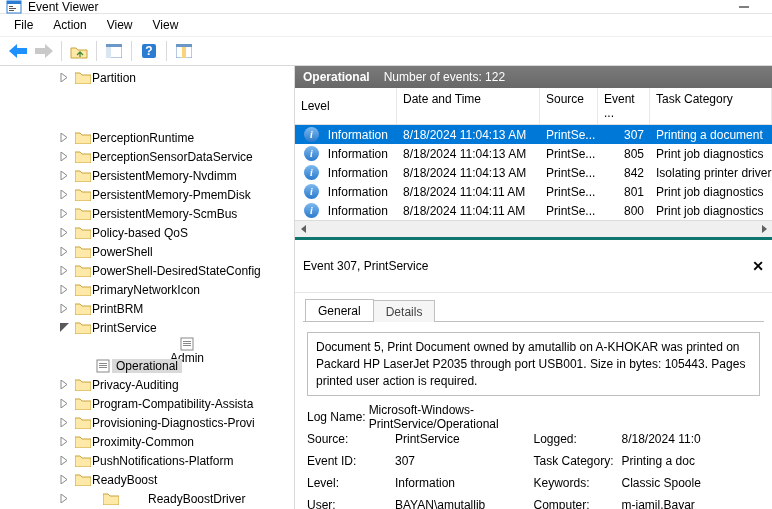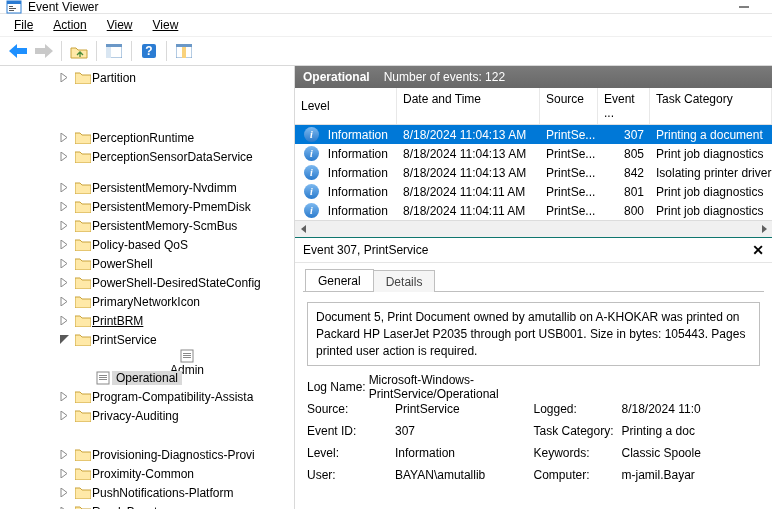--- a/index.html
+++ b/index.html
@@ -2,51 +2,51 @@
 <html><head>
 <meta charset="utf-8">
 <style>
 * { box-sizing: border-box; margin: 0; padding: 0; font-family: "Segoe UI", Tahoma, sans-serif; font-size: 12px; }
 body { background: #fff; width: 772px; height: 509px; overflow: hidden; display: flex; flex-direction: column; }
 .titlebar { height: 14px; display: flex; align-items: center; padding: 0 6px; border-bottom: 1px solid #e5e5e5; }
 .titlebar .icon { width: 16px; height: 16px; margin-right: 6px; }
 .win-btns { margin-left: auto; display: flex; }
 .win-btn { width: 45px; height: 28px; display: flex; align-items: center; justify-content: center; }
 .menubar { height: 22px; display: flex; align-items: center; padding: 0 4px; }
-.menubar span { padding: 2px 10px; text-decoration: underline; }
+.menubar span { padding: 2px 10px; }
 .toolbar { height: 30px; display: flex; align-items: center; padding: 0 6px; gap: 2px; border-bottom: 1px solid #d9d9d9; border-top: 1px solid #f0f0f0; }
 .tb-btn { width: 24px; height: 24px; display: flex; align-items: center; justify-content: center; }
 .tb-sep { width: 1px; height: 20px; background: #d9d9d9; margin: 0 3px; }
 .main { flex: 1; display: flex; overflow: hidden; }
 .tree { width: 294px; overflow: hidden; padding: 2px 0 2px 2px; }
 .tree-row { height: 19px; display: flex; align-items: center; white-space: nowrap; }
 .tree-row .exp { width: 14px; text-align: center; color: #666; }
 .tree-row .fold { width: 18px; display: flex; align-items: center; justify-content: center; }
 .tree-row .leaf { width: 18px; display: flex; align-items: center; justify-content: center; }
 .tree-row.sel > .label { background: #d9d9d9; padding: 0 4px; }
 .right { flex: 1; display: flex; flex-direction: column; border-left: 1px solid #d9d9d9; overflow: hidden; }
 .hdr-bar { display: flex; align-items: center; font-size: 12.5px; background: linear-gradient(#7a7a7a,#686868); color: #fff; padding: 4px 8px; }
 .hdr-bar b { font-weight: 600; margin-right: 14px; }
-.list { border-bottom: 1px solid #0f766e; }
+.list { border-bottom: 3px solid #0f766e; }
 .list-head { display: flex; background: #fff; border-bottom: 1px solid #e0e0e0; }
 .list-head span { padding: 4px 6px; border-right: 1px solid #e8e8e8; }
 .list-body { }
 .list-row { display: flex; align-items: center; height: 19px; }
 .list-row.sel { background: #0078d7; color: #fff; }
 .list-row span { padding: 0 6px; overflow: hidden; white-space: nowrap; }
 .info-icon { width: 15px; height: 15px; border-radius: 50%; background: linear-gradient(#7db9f0,#2a7acc); display: flex; align-items: center; justify-content: center; color: #fff; font-size: 10px; font-weight: bold; margin-left: 3px; margin-right: 3px; font-style: italic; font-family: Georgia, serif; }
 .col-lvl { width: 102px; display: flex; align-items: center; }
 .col-dt { width: 143px; }
 .col-src { width: 58px; }
 .col-eid { width: 52px; text-align: right; }
 .col-tc { flex: 1; }
 .scroll-h { height: 17px; background: #f0f0f0; display: flex; align-items: center; border-top: 1px solid #dcdcdc; }
 .scroll-h .arrow { width: 17px; height: 17px; display: flex; align-items: center; justify-content: center; }
 .scroll-h .track { flex: 1; }
-.det-hdr { display: flex; align-items: center; padding: 4px 8px; background: #fff; border-bottom: 1px solid #e5e5e5; }
+.det-hdr { display: flex; align-items: center; padding: 18px 8px; background: #fff; border-bottom: 1px solid #e5e5e5; }
 .det-hdr .close { margin-left: auto; font-weight: bold; font-size: 14px; }
 .tabs { display: flex; padding: 6px 8px 0 10px; }
 .tab { padding: 4px 12px 3px; border: 1px solid #bfbfbf; border-bottom: none; background: #fff; margin-right: -1px; position: relative; }
 .tab.active { z-index: 2; }
 .tab:not(.active) { background: #f5f5f5; top: 1px; color: #444; }
 .tab-underline { height: 1px; background: #bfbfbf; margin: 0 8px; }
 .det-body { padding: 10px 12px 6px; position: relative; flex: 1; overflow: hidden; }
 .msgbox { border: 1px solid #bfbfbf; padding: 6px 8px; margin-bottom: 10px; line-height: 1.4; }
 .props { display: flex; }
 .props-col { flex: 1; }
@@ -161,21 +161,21 @@
             <path d="M1 0 L7 4.5 L1 9 Z" fill="none" stroke="#888"></path>
           </svg>
         </span>
         <span class="fold">
           <svg width="16" height="13">
             <path d="M0 2 h5 l2 2 h9 v9 h-16 z" fill="#ffe9a8" stroke="#caa33a"></path>
           </svg>
         </span>
         <span class="label">PerceptionSensorDataService</span>
       </div>
-      <div class="tree-row" style="padding-left: 58px; margin-top: 12px;">
+      <div class="tree-row" style="padding-left: 58px;">
         <span class="exp">
           <svg width="8" height="9">
             <path d="M1 0 L7 4.5 L1 9 Z" fill="none" stroke="#888"></path>
           </svg>
         </span>
         <span class="fold">
           <svg width="16" height="13">
             <path d="M0 2 h5 l2 2 h9 v9 h-16 z" fill="#ffe9a8" stroke="#caa33a"></path>
           </svg>
         </span>
@@ -252,21 +252,21 @@
             <path d="M1 0 L7 4.5 L1 9 Z" fill="none" stroke="#888"></path>
           </svg>
         </span>
         <span class="fold">
           <svg width="16" height="13">
             <path d="M0 2 h5 l2 2 h9 v9 h-16 z" fill="#ffe9a8" stroke="#caa33a"></path>
           </svg>
         </span>
         <span class="label">PrimaryNetworkIcon</span>
       </div>
-      <div class="tree-row" style="padding-left: 58px; text-decoration: underline;">
+      <div class="tree-row" style="padding-left: 58px;">
         <span class="exp">
           <svg width="8" height="9">
             <path d="M1 0 L7 4.5 L1 9 Z" fill="none" stroke="#888"></path>
           </svg>
         </span>
         <span class="fold">
           <svg width="16" height="13">
             <path d="M0 2 h5 l2 2 h9 v9 h-16 z" fill="#ffe9a8" stroke="#caa33a"></path>
           </svg>
         </span>
@@ -313,36 +313,36 @@
         <span class="exp">
           <svg width="8" height="9">
             <path d="M1 0 L7 4.5 L1 9 Z" fill="none" stroke="#888"></path>
           </svg>
         </span>
         <span class="fold">
           <svg width="16" height="13">
             <path d="M0 2 h5 l2 2 h9 v9 h-16 z" fill="#ffe9a8" stroke="#caa33a"></path>
           </svg>
         </span>
+        <span class="label">Privacy-Auditing</span>
+      </div>
+      <div class="tree-row" style="padding-left: 58px;">
+        <span class="exp">
+          <svg width="8" height="9">
+            <path d="M1 0 L7 4.5 L1 9 Z" fill="none" stroke="#888"></path>
+          </svg>
+        </span>
+        <span class="fold">
+          <svg width="16" height="13">
+            <path d="M0 2 h5 l2 2 h9 v9 h-16 z" fill="#ffe9a8" stroke="#caa33a"></path>
+          </svg>
+        </span>
         <span class="label">Program-Compatibility-Assista</span>
       </div>
       <div class="tree-row" style="padding-left: 58px;">
-        <span class="exp">
-          <svg width="8" height="9">
-            <path d="M1 0 L7 4.5 L1 9 Z" fill="none" stroke="#888"></path>
-          </svg>
-        </span>
-        <span class="fold">
-          <svg width="16" height="13">
-            <path d="M0 2 h5 l2 2 h9 v9 h-16 z" fill="#ffe9a8" stroke="#caa33a"></path>
-          </svg>
-        </span>
-        <span class="label">Privacy-Auditing</span>
-      </div>
-      <div class="tree-row" style="padding-left: 58px; margin-top: 20px;">
         <span class="exp">
           <svg width="8" height="9">
             <path d="M1 0 L7 4.5 L1 9 Z" fill="none" stroke="#888"></path>
           </svg>
         </span>
         <span class="fold">
           <svg width="16" height="13">
             <path d="M0 2 h5 l2 2 h9 v9 h-16 z" fill="#ffe9a8" stroke="#caa33a"></path>
           </svg>
         </span>

